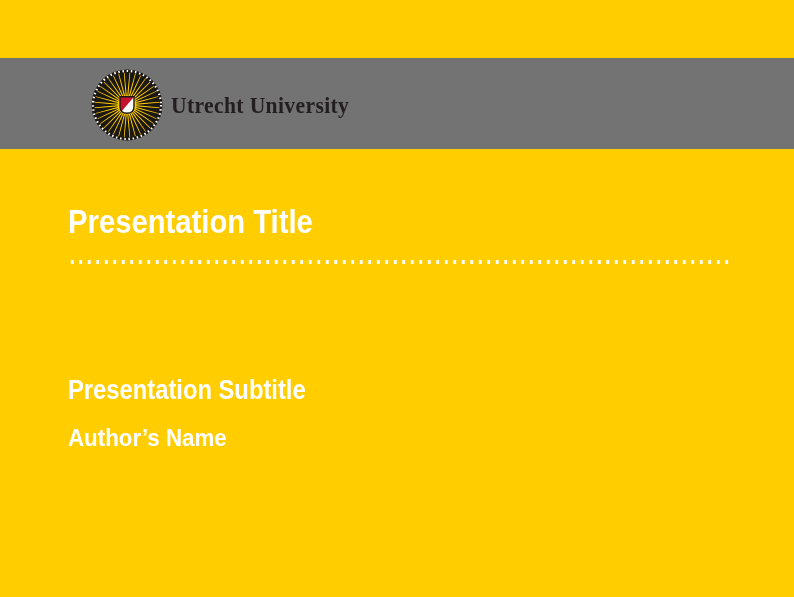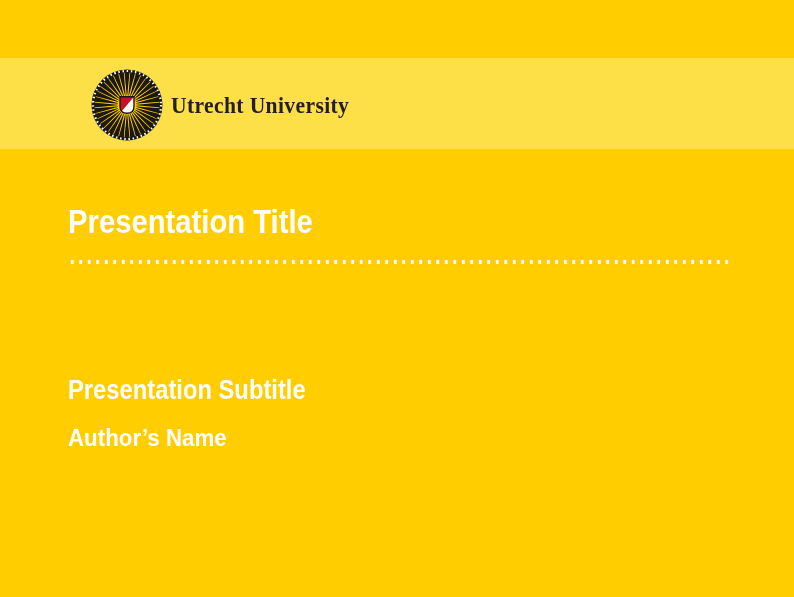--- a/index.html
+++ b/index.html
@@ -14,21 +14,21 @@
     background: #FFCD00;
     overflow: hidden;
     font-family: "Liberation Sans", sans-serif;
   }
   .logo-band {
     position: absolute;
     left: 0;
     top: 58px;
     width: 794px;
     height: 91px;
-    background: #fde047;
+    background: #737373;
   }
   .logo-lockup {
     position: absolute;
     left: 91px;
     top: 11px;
     display: flex;
     align-items: center;
   }
   .seal {
     width: 72px;

